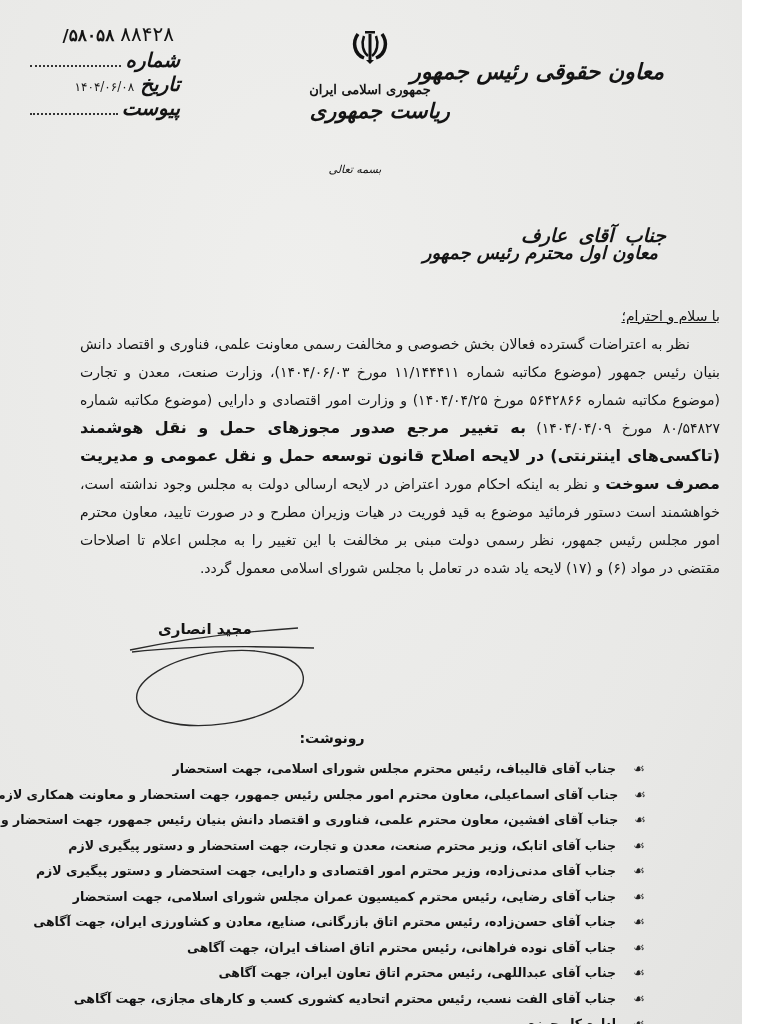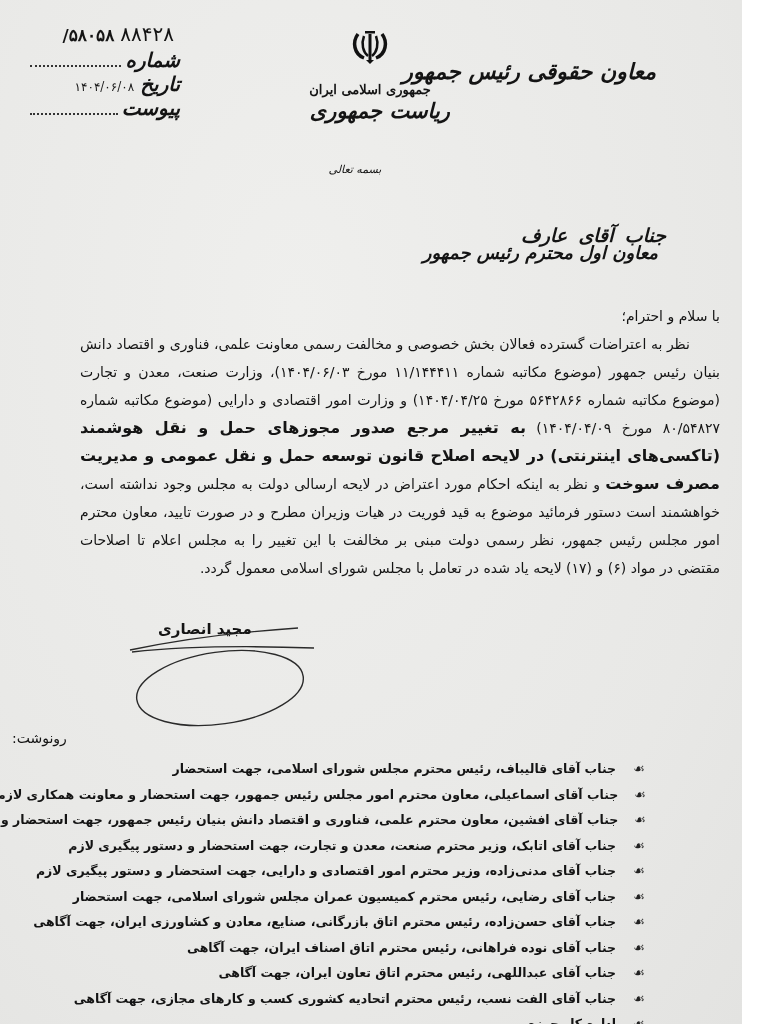--- a/index.html
+++ b/index.html
@@ -26,37 +26,37 @@
   .ref .dots { flex: 1; border-bottom: 2px dotted #333; margin: 0 4px 4px 0; }
   .ref .hand { font-size: 20px; letter-spacing: 3px; font-weight: normal; }
 
   
   .emblem { position: absolute; left: 350px; top: 26px; width: 40px; height: 40px; }
   .emblem svg { width: 40px; height: 40px; }
   .country { position: absolute; left: 300px; top: 82px; width: 140px; text-align: center; font-size: 13px; font-weight: bold; font-family: "DejaVu Serif", serif; }
   .office { position: absolute; left: 290px; top: 98px; width: 160px; text-align: right; font-size: 21px; font-weight: bold; font-style: italic; font-family: "DejaVu Serif", serif; }
   .bism { position: absolute; left: 315px; top: 163px; width: 80px; text-align: center; font-size: 11px; font-style: italic; font-family: "DejaVu Serif", serif; }
 
-  .sender { position: absolute; right: 86px; top: 58px; font-size: 22px; font-weight: bold; font-style: italic; font-family: "DejaVu Serif", serif; white-space: nowrap; text-align: right; }
+  .sender { position: absolute; right: 78px; top: 58px; font-size: 22px; font-weight: bold; font-style: italic; font-family: "DejaVu Serif", serif; white-space: nowrap; text-align: right; }
 
   .addressee { position: absolute; right: 76px; top: 204px; font-size: 19px; font-weight: bold; font-style: italic; font-family: Liberation Mono, monospace; white-space: nowrap; margin-top: 20px; }
   .addressee-title { position: absolute; right: 84px; top: 242px; font-size: 18px; font-weight: bold; font-style: italic; font-family: "DejaVu Serif", serif; white-space: nowrap; }
 
   .body-text { position: absolute; left: 80px; top: 302px; width: 640px; font-size: 14px; line-height: 28px; text-align: justify; text-align-last: right; }
   .body-text p { margin: 0; }
-  .greet { font-size: 14px; margin-bottom: 0; }
+  .greet { font-size: 14px; margin-bottom: 0; text-decoration: underline; }
   .body-text .indent { text-indent: 30px; }
   .body-text .bold { font-weight: bold; font-size: 16px; }
 
   .signature { position: absolute; left: 118px; top: 610px; width: 200px; height: 130px; text-align: center; }
   .sig-name { position: absolute; left: 40px; top: 10px; font-size: 15px; font-weight: bold; white-space: nowrap; }
   .sig-svg { position: absolute; left: 0; top: 0; width: 200px; height: 130px; }
 
   .cc { position: absolute; right: 90px; top: 730px; width: 640px; }
-  .cc-title { font-size: 14px; font-weight: normal; text-align: left; height: 26px; }
+  .cc-title { font-size: 14px; font-weight: bold; text-align: center; height: 26px; }
   .cc ul { list-style: none; margin: 0; padding: 0; }
   .cc li { display: flex; direction: rtl; align-items: center; height: 25.5px; font-size: 12.5px; font-weight: bold; white-space: nowrap; }
   .cc li .bullet { width: 14px; margin-left: 16px; margin-right: 6px; font-size: 13px; color: #222; text-align: center; }
 </style>
 </head>
 <body>
 
 <div class="paper">
 
   <div class="ref">

